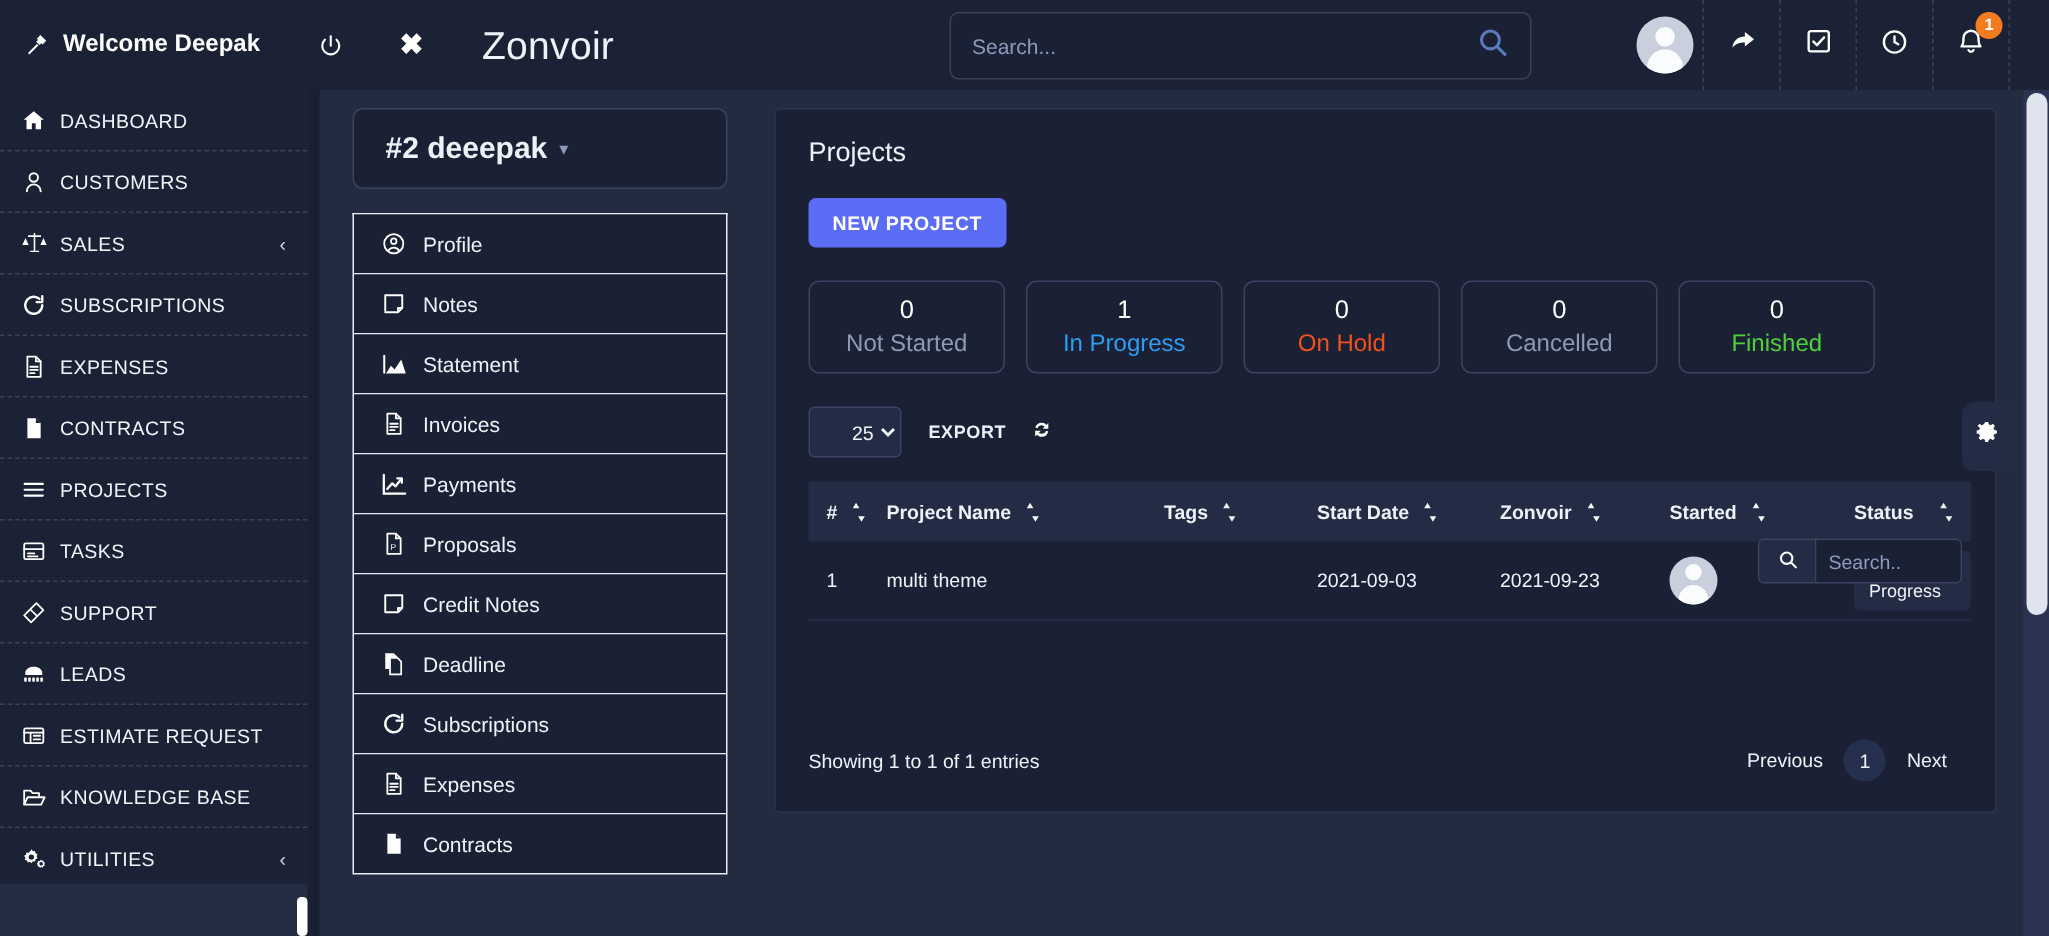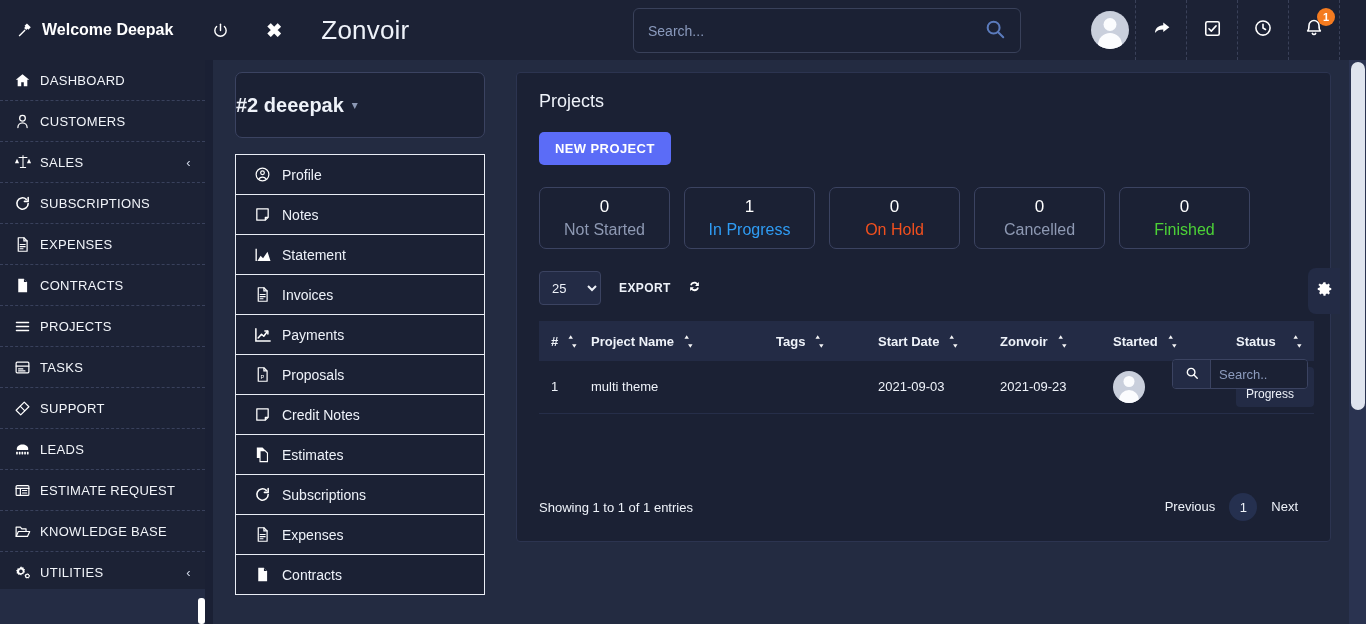--- a/index.html
+++ b/index.html
@@ -103,23 +103,23 @@
     background: #ffffff; border-radius: 3px;
   }
   .side-gutter {
     position: absolute; left: 205px; top: 60px; width: 8px; height: 564px;
     background: #1a2034;
   }
 
   
   .clientcol { position: absolute; left: 235px; top: 72px; width: 250px; }
   .client-card {
-    height: 66px; background: #1b2134; border: 1px solid #3b4considered;
+    height: 54px; background: #1b2134; border: 1px solid #3b4considered;
     border: 1px solid #3b4361; border-radius: 7px;
-    display: flex; align-items: center; padding-left: 0;
+    display: flex; align-items: center; padding-left: 21px;
   }
   .client-name { color: #eef2f9; font-size: 20px; font-weight: bold; }
   .client-caret { color: #8c98b4; font-size: 12px; margin-left: 8px; }
   .client-menu { margin-top: 16px; border: 1px solid #e9edf5; border-bottom: 0; }
   .cm-item {
     height: 40px; background: #1b2134; border-bottom: 1px solid #e9edf5;
     display: flex; align-items: center; padding-left: 18px;
     color: #eef2f9; font-size: 14px;
   }
   .cm-ico { width: 28px; flex-shrink: 0; display: flex; align-items: center; }
@@ -144,21 +144,21 @@
   }
   .stat-num { color: #fff; font-size: 17px; line-height: 1.2; }
   .stat-lbl { font-size: 16px; margin-top: 4px; }
 
   .tbl-controls {
     display: flex; align-items: center; margin: 22px 0 0 22px; height: 34px;
   }
   .lenselect {
     width: 62px; height: 34px; background: #232b45; color: #eef2f9;
     border: 1px solid #3b4361; border-radius: 4px; font-size: 13px;
-    padding-left: 8px; font-family: "Liberation Sans", sans-serif; outline: none;
+    padding-left: 24px; font-family: "Liberation Sans", sans-serif; outline: none;
   }
   .export-btn {
     margin-left: 18px; color: #eef2f9; font-size: 12px; font-weight: bold;
     letter-spacing: .4px; background: none; border: 0; cursor: pointer;
     font-family: "Liberation Sans", sans-serif;
   }
   .refresh-btn {
     margin-left: 16px; background: none; border: 0; cursor: pointer;
     display: flex; align-items: center;
   }
@@ -506,21 +506,21 @@
       </span>
       <span>Credit Notes</span>
     </div>
     <div class="cm-item">
       <span class="cm-ico">
         <svg width="17" height="17" viewBox="0 0 24 24" fill="#ffffff">
             <path d="M4 2h8l3.5 3.5V17H4z"></path>
             <path d="M8.5 6.5h7l3.5 3.5V22H8.5z" fill="#1b2134" stroke="#ffffff" stroke-width="1.6"></path>
           </svg>
       </span>
-      <span>Estimates</span>
+      <span>Deadline</span>
     </div>
     <div class="cm-item">
       <span class="cm-ico">
         <svg width="17" height="17" viewBox="0 0 24 24" fill="none" stroke="#ffffff" stroke-width="2.2">
             <path d="M20 12a8 8 0 1 1-2.6-5.9" stroke-linecap="round"></path>
             <path d="M20 3.5V9h-5.3" stroke-linecap="round" stroke-linejoin="round"></path>
           </svg>
       </span>
       <span>Subscriptions</span>
     </div>

